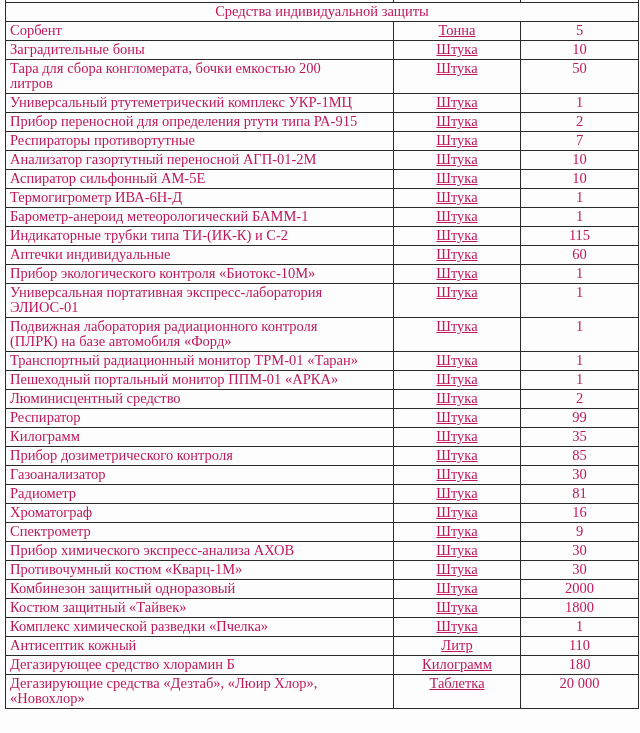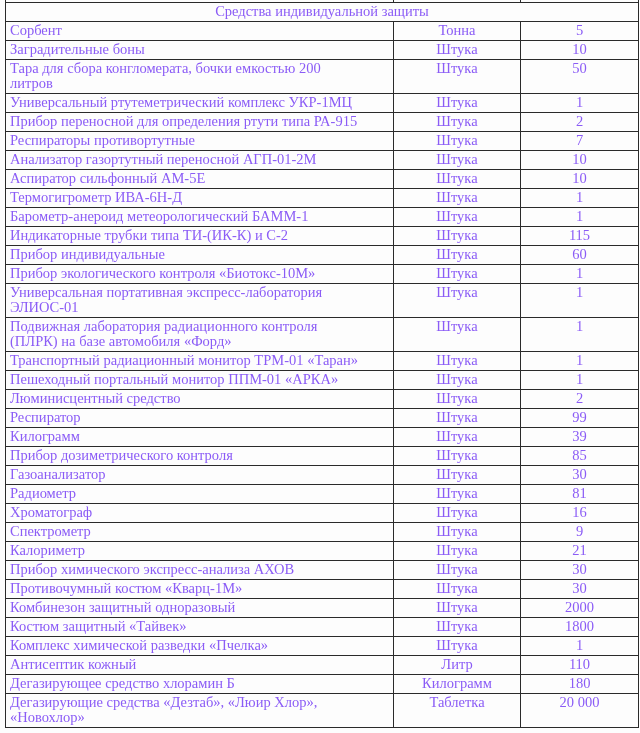--- a/index.html
+++ b/index.html
@@ -7,21 +7,21 @@
     padding: 0;
     background: #fdfdfd;
   }
   .page {
     position: relative;
     width: 640px;
     height: 733px;
     overflow: hidden;
     background: #fdfdfd;
     font-family: "Liberation Serif", "DejaVu Serif", serif;
-    color: #8b5cf6;
+    color: #be185d;
   }
   table.equipment {
     position: absolute;
     left: 5px;
     top: 0;
     width: 633px;
     border-collapse: collapse;
     table-layout: fixed;
     font-size: 14.5px;
     line-height: 15px;
@@ -46,20 +46,21 @@
     padding-top: 2px;
     padding-bottom: 2px;
   }
   td.item-name {
     text-align: left;
     white-space: pre-line;
     padding-left: 6px;
   }
   td.unit {
     text-align: center;
+    text-decoration: underline;
   }
   td.qty {
     text-align: center;
   }
 </style>
 </head>
 <body>
 
 <div class="page">
   <table class="equipment">
@@ -127,21 +128,21 @@
           <td class="item-name">Барометр-анероид метеорологический БАММ-1</td>
           <td class="unit">Штука</td>
           <td class="qty">1</td>
         </tr>
         <tr>
           <td class="item-name">Индикаторные трубки типа ТИ-(ИК-К) и С-2</td>
           <td class="unit">Штука</td>
           <td class="qty">115</td>
         </tr>
         <tr>
-          <td class="item-name">Прибор индивидуальные</td>
+          <td class="item-name">Аптечки индивидуальные</td>
           <td class="unit">Штука</td>
           <td class="qty">60</td>
         </tr>
         <tr>
           <td class="item-name">Прибор экологического контроля «Биотокс-10М»</td>
           <td class="unit">Штука</td>
           <td class="qty">1</td>
         </tr>
         <tr>
           <td class="item-name">Универсальная портативная экспресс-лаборатория
@@ -171,21 +172,21 @@
           <td class="qty">2</td>
         </tr>
         <tr>
           <td class="item-name">Респиратор</td>
           <td class="unit">Штука</td>
           <td class="qty">99</td>
         </tr>
         <tr>
           <td class="item-name">Килограмм</td>
           <td class="unit">Штука</td>
-          <td class="qty">39</td>
+          <td class="qty">35</td>
         </tr>
         <tr>
           <td class="item-name">Прибор дозиметрического контроля</td>
           <td class="unit">Штука</td>
           <td class="qty">85</td>
         </tr>
         <tr>
           <td class="item-name">Газоанализатор</td>
           <td class="unit">Штука</td>
           <td class="qty">30</td>
@@ -197,25 +198,20 @@
         </tr>
         <tr>
           <td class="item-name">Хроматограф</td>
           <td class="unit">Штука</td>
           <td class="qty">16</td>
         </tr>
         <tr>
           <td class="item-name">Спектрометр</td>
           <td class="unit">Штука</td>
           <td class="qty">9</td>
-        </tr>
-        <tr>
-          <td class="item-name">Калориметр</td>
-          <td class="unit">Штука</td>
-          <td class="qty">21</td>
         </tr>
         <tr>
           <td class="item-name">Прибор химического экспресс-анализа АХОВ</td>
           <td class="unit">Штука</td>
           <td class="qty">30</td>
         </tr>
         <tr>
           <td class="item-name">Противочумный костюм «Кварц-1М»</td>
           <td class="unit">Штука</td>
           <td class="qty">30</td>

